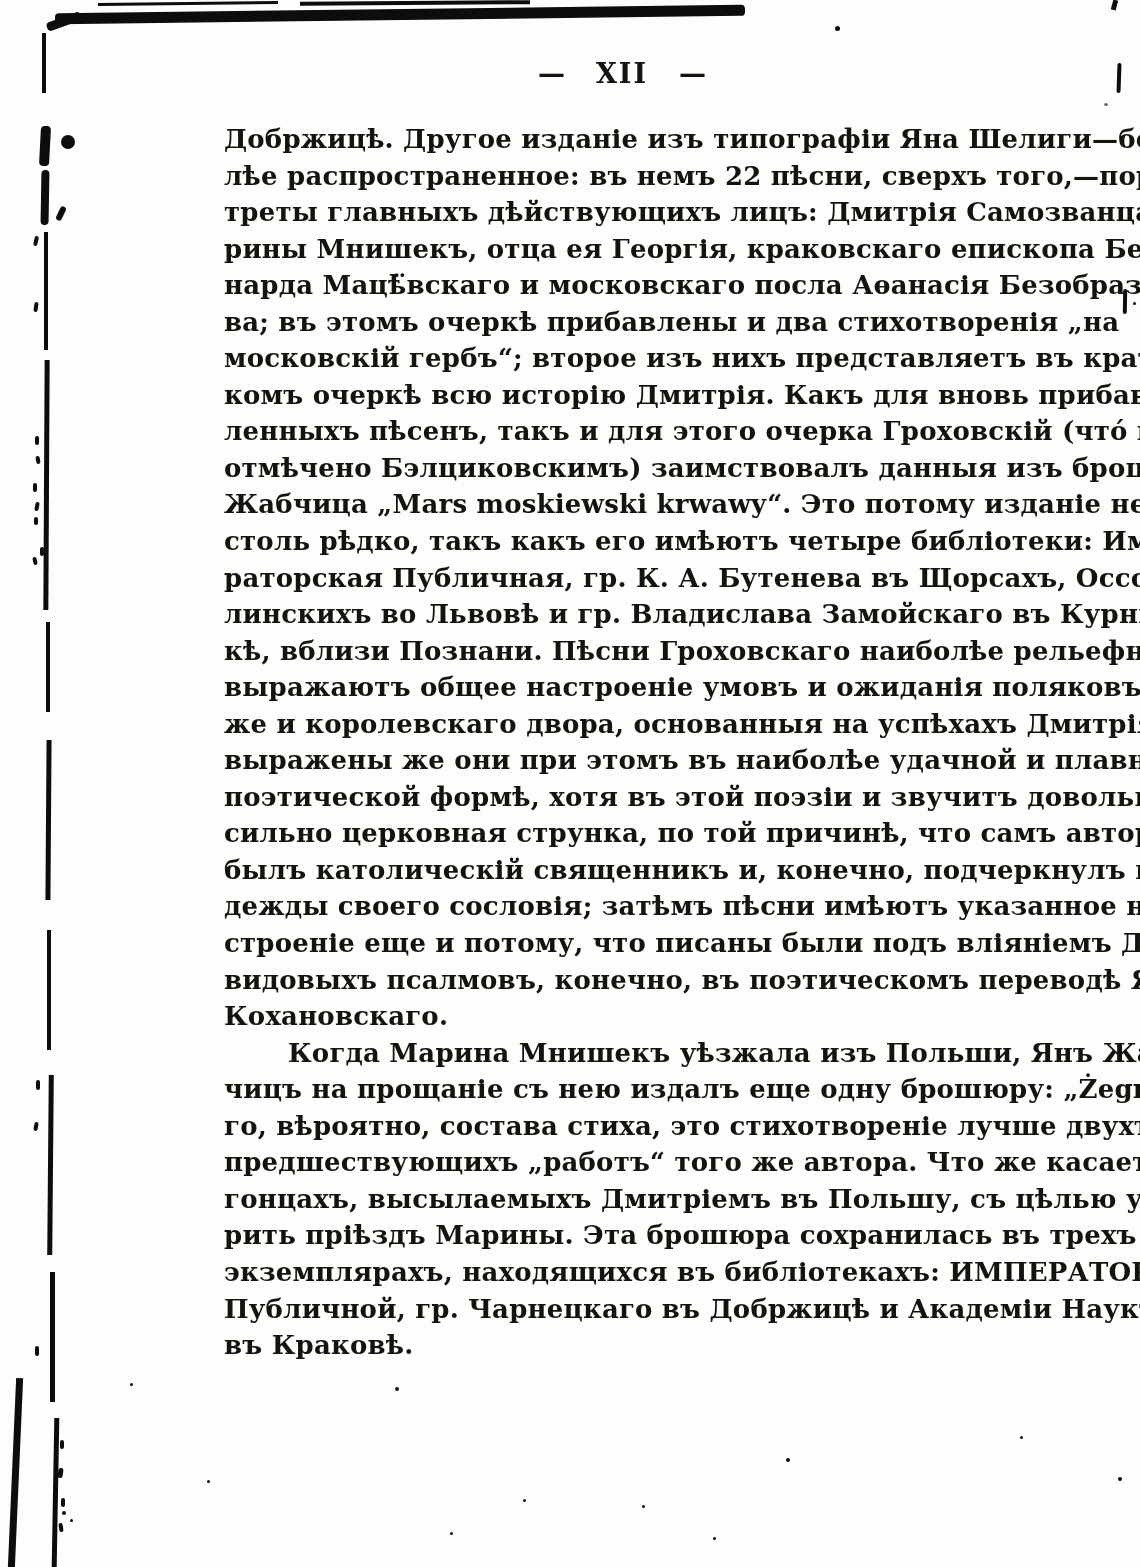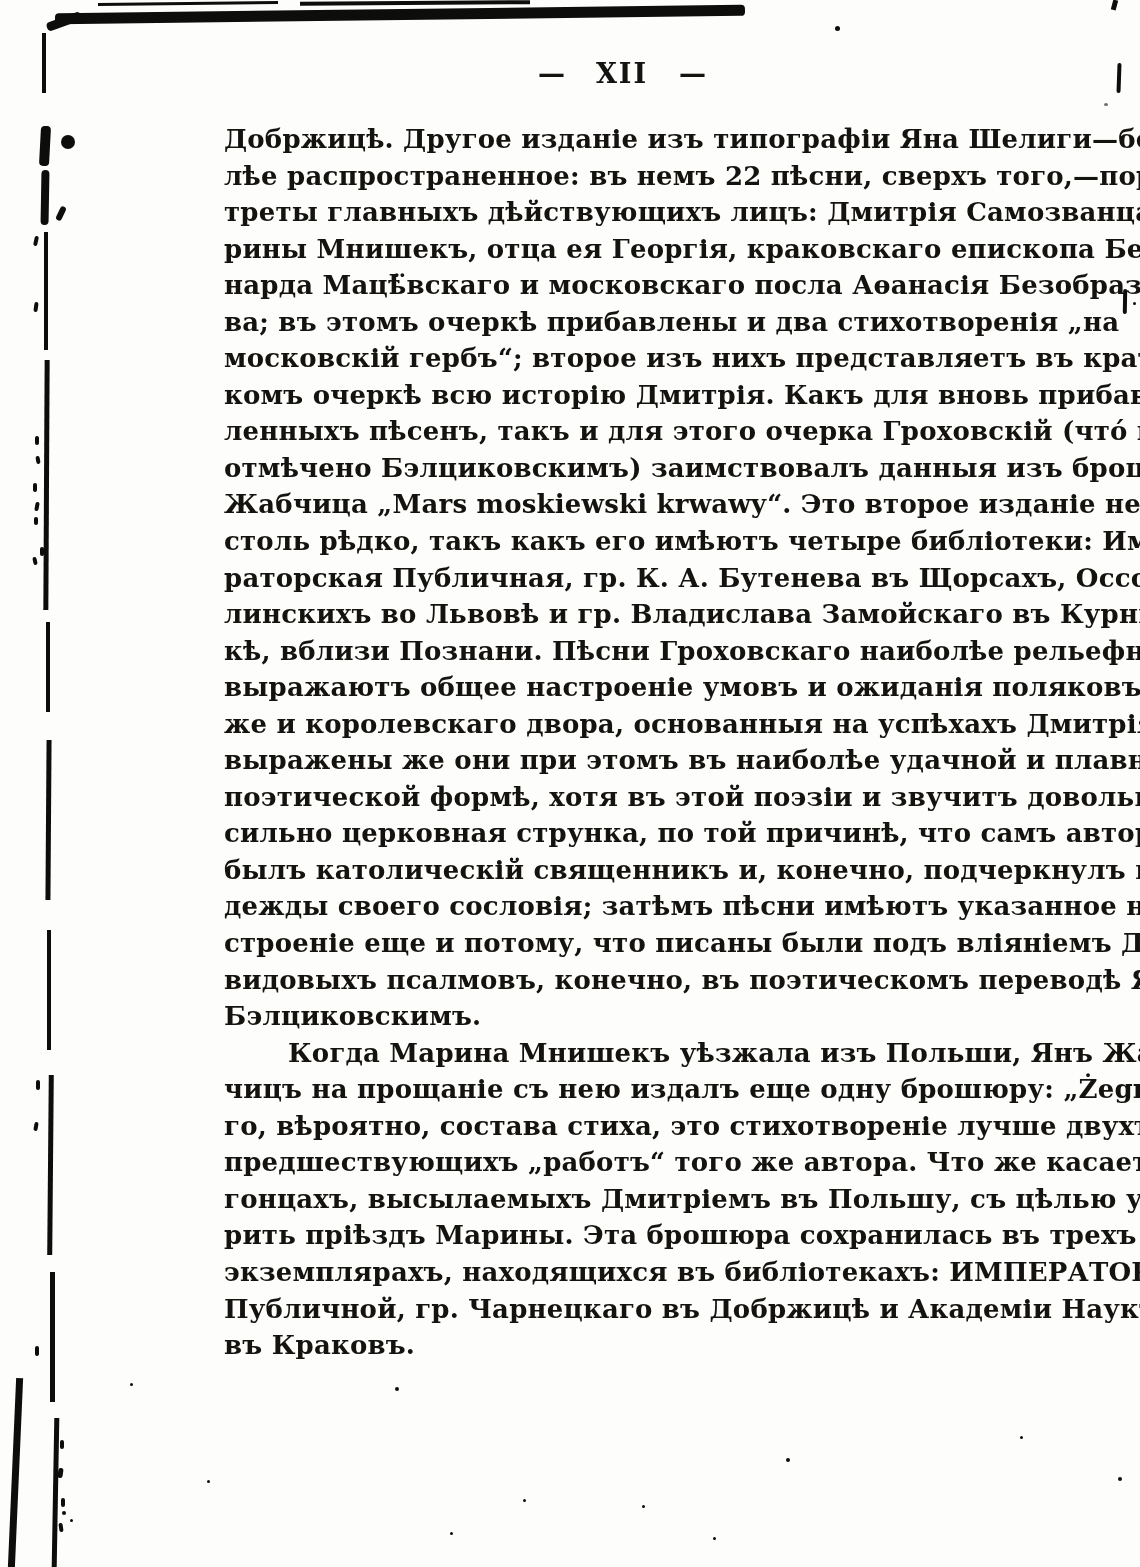--- a/index.html
+++ b/index.html
@@ -56,45 +56,45 @@
     <div class="line">Добржицѣ.  Другое изданіе изъ типографіи Яна Шелиги—бо-</div>
     <div class="line">лѣе распространенное: въ немъ 22 пѣсни, сверхъ того,—пор-</div>
     <div class="line">треты главныхъ дѣйствующихъ лицъ: Дмитрія Самозванца, Ма-</div>
     <div class="line">рины Мнишекъ, отца ея Георгія, краковскаго епископа Бер-</div>
     <div class="line">нарда Мацѣ̈вскаго и московскаго посла Аѳанасія Безобразо-</div>
     <div class="line">ва; въ этомъ очеркѣ прибавлены и два стихотворенія „на</div>
     <div class="line">московскій гербъ“; второе изъ нихъ представляетъ въ крат-</div>
     <div class="line">комъ очеркѣ всю исторію Дмитрія.  Какъ для вновь прибав-</div>
     <div class="line">ленныхъ пѣсенъ, такъ и для этого очерка Гроховскій (что́ не</div>
     <div class="line">отмѣчено Бэлциковскимъ) заимствовалъ данныя изъ брошюры</div>
-    <div class="line">Жабчица „Mars moskiewski krwawy“.  Это второе изданіе не</div>
+    <div class="line">Жабчица „Mars moskiewski krwawy“.  Это потому изданіе не</div>
     <div class="line">столь рѣдко, такъ какъ его имѣютъ четыре библіотеки: Импе-</div>
     <div class="line">раторская Публичная, гр. К. А. Бутенева въ Щорсахъ, Оссо-</div>
     <div class="line">линскихъ во Львовѣ и гр. Владислава Замойскаго въ Курни-</div>
     <div class="line">кѣ, вблизи Познани.  Пѣсни Гроховскаго наиболѣе рельефно</div>
     <div class="line">выражаютъ общее настроеніе умовъ и ожиданія поляковъ, да-</div>
     <div class="line">же и королевскаго двора, основанныя на успѣхахъ Дмитрія;</div>
     <div class="line">выражены же они при этомъ въ наиболѣе удачной и плавной</div>
     <div class="line">поэтической формѣ, хотя въ этой поэзіи и звучитъ довольно</div>
     <div class="line">сильно церковная струнка, по той причинѣ, что самъ авторъ</div>
     <div class="line">былъ католическій священникъ и, конечно, подчеркнулъ на-</div>
     <div class="line">дежды своего сословія; затѣмъ пѣсни имѣютъ указанное на-</div>
     <div class="line">строеніе еще и потому, что писаны были подъ вліяніемъ Да-</div>
     <div class="line">видовыхъ псалмовъ, конечно, въ поэтическомъ переводѣ Яна</div>
-    <div class="line last">Бэлциковскимъ.</div>
+    <div class="line last">Кохановскаго.</div>
 
     <div class="line indent">Когда Марина Мнишекъ уѣзжала изъ Польши, Янъ Жаб-</div>
     <div class="line">чицъ на прощаніе съ нею издалъ еще одну брошюру: „Żegna-</div>
     <div class="line">го, вѣроятно, состава стиха, это стихотвореніе лучше двухъ</div>
     <div class="line">предшествующихъ „работъ“ того же автора.  Что же касает-</div>
     <div class="line">гонцахъ, высылаемыхъ Дмитріемъ въ Польшу, съ цѣлью уско-</div>
     <div class="line">рить пріѣздъ Марины.  Эта брошюра сохранилась въ трехъ</div>
     <div class="line">экземплярахъ, находящихся въ библіотекахъ: ИМПЕРАТОРСКОЙ</div>
     <div class="line">Публичной, гр. Чарнецкаго въ Добржицѣ и Академіи Наукъ</div>
-    <div class="line last">въ Краковъ.</div>
+    <div class="line last">въ Краковѣ.</div>
   </div>
 
   <div class="art r4" style="left:55px;top:9px;width:690px;height:11px;transform:rotate(-0.7deg);"></div>
   <div class="art" style="left:98px;top:2px;width:180px;height:3px;transform:rotate(-0.6deg);"></div>
   <div class="art" style="left:300px;top:1px;width:230px;height:4px;transform:rotate(-0.4deg);"></div>
   <div class="art r4" style="left:46px;top:17px;width:36px;height:9px;transform:rotate(-20deg);"></div>
   <div class="art rnd" style="left:835px;top:26px;width:5px;height:5px;"></div>
   <div class="art" style="left:1112px;top:0px;width:5px;height:10px;transform:rotate(15deg);"></div>
 
   <div class="art" style="left:42px;top:33px;width:4px;height:60px;"></div>

